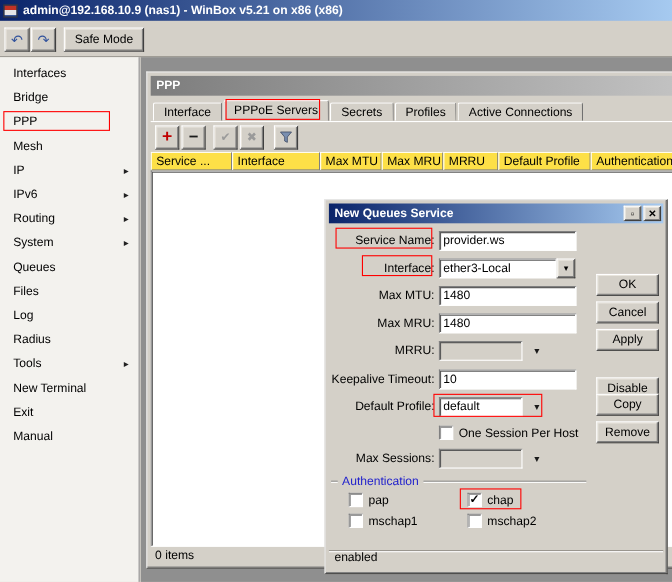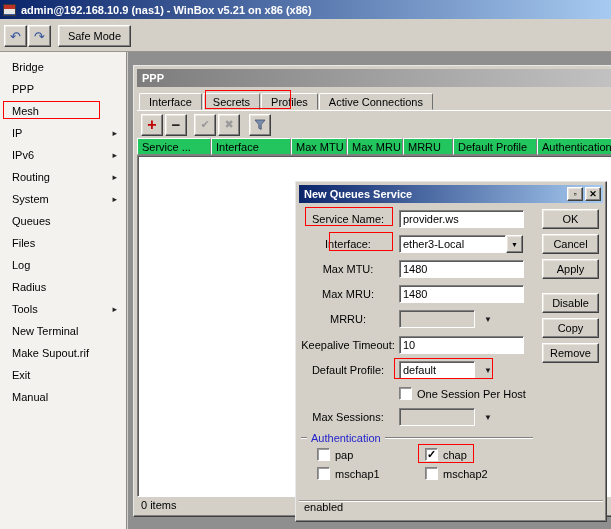--- a/index.html
+++ b/index.html
@@ -59,47 +59,47 @@
   .tab { display:inline-flex; align-items:center; padding:0 9px; height:19px; background:#d4d0c8;
          border:1px solid; border-color:#fff #707070 #d4d0c8 #fff; border-radius:2px 2px 0 0;
          margin-right:1px; position:relative; top:2px; }
   .tab.inactive { height:17px; top:4px; }
   .ptoolbar { height:28px; border-top:1px solid #fff; display:flex; align-items:center; padding:2px; }
   .icon-btn { width:22px; height:22px; font-size:14px; }
   .glyph-add { color:#c00000; font-weight:bold; font-size:16px; line-height:14px; }
   .glyph-remove { color:#1a1a1a; font-weight:bold; font-size:15px; line-height:14px; }
   .glyph-dim { color:#9a9a9a; font-size:11px; }
   .phead { display:flex; height:17px; overflow:hidden; }
-  .hcell { flex:0 0 auto; background:#22c55e; border:1px solid; border-color:#fff #808080 #808080 #fff;
+  .hcell { flex:0 0 auto; background:#fde047; border:1px solid; border-color:#fff #808080 #808080 #fff;
            padding:1px 4px; white-space:nowrap; overflow:hidden; display:flex; align-items:center;gap:37px; }
   .sortg { font-size:7px; color:#555; margin-left:3px; }
   .plist { flex:1; background:#fff; border:1px solid; border-color:#808080 #fff #fff #808080;
            box-shadow: inset 1px 1px 0 #5a5a5a; }
   .pstatus { height:16px; display:flex; align-items:center; padding-left:4px; }
 
   
   .dialog { left:295px; top:181px; width:312px; height:341px; z-index:20; display:flex; flex-direction:column; }
   .dbody { position:relative; flex:1; }
   .frow { position:absolute; left:2px; right:2px; height:18px; }
-  .flabel { position:absolute; left:0; top:0; width:94px; height:18px; line-height:18px; text-align:center; }
+  .flabel { position:absolute; left:0; top:0; width:94px; height:18px; line-height:18px; text-align:right; }
   .fctrl { position:absolute; left:98px; top:0; display:flex; align-items:center; }
   .field.wide { width:125px; }
   .field.combo { width:107px; }
   .field.dropf { width:76px; }
   .combo-btn { width:17px; height:18px; font-size:7px; }
   .drop-ic { font-size:8px; color:#1a1a1a; margin-left:9px; }
   .cbbox { width:13px; height:13px; background:#fff; border:1px solid; border-color:#808080 #fff #fff #808080;
            box-shadow: inset 1px 1px 0 #9a9a9a; display:flex; align-items:center; justify-content:center;
            font-size:11px; font-weight:bold; line-height:11px; flex:0 0 13px; }
   .cbitem { position:absolute; display:flex; align-items:center; gap:5px; height:15px; }
   .sep { position:absolute; left:2px; width:232px; height:14px; display:flex; align-items:center; }
   .sep .line { height:2px; border-top:1px solid #808080; border-bottom:1px solid #fff; }
   .sep .s { width:6px; } .sep .l { flex:1; }
   .sep-label { color:#2222cc; padding:0 4px; }
-  .dbtn { position:absolute; left:243px; width:57px; height:20px; }
+  .dbtn { position:absolute; left:243px; width:57px; height:20px;margin-top:40px; }
   .dstatus { position:absolute; left:0; right:0; bottom:0; height:18px; border-top:1px solid #9a968f;
              box-shadow: 0 1px 0 #fff inset; display:flex; padding-left:5px; }
 
   
   .red-box { position:absolute; border:1px solid #ff0000; z-index:50; pointer-events:none; }
   .rb-ppp      { left:3px;   top:101px; width:97px; height:18px; }
   .rb-tab      { left:205px; top:90px;  width:86px; height:19px; }
   .rb-sname    { left:305px; top:207px; width:88px; height:19px; }
   .rb-iface    { left:329px; top:232px; width:64px; height:19px; }
   .rb-default  { left:394px; top:358px; width:99px; height:21px; }
@@ -120,20 +120,24 @@
       <span>↶</span>
     </div>
     <div class="btn raised tool redo">
       <span>↷</span>
     </div>
     <div class="btn raised safemode">Safe Mode</div>
   </div>
 
   <div class="sidebar">
     <div class="side-item">
+        <span>Interfaces</span>
+        <span class="subarrow"></span>
+      </div>
+    <div class="side-item">
         <span>Bridge</span>
         <span class="subarrow"></span>
       </div>
     <div class="side-item">
         <span>PPP</span>
         <span class="subarrow"></span>
       </div>
     <div class="side-item">
         <span>Mesh</span>
         <span class="subarrow"></span>
@@ -169,24 +173,20 @@
     <div class="side-item">
         <span>Radius</span>
         <span class="subarrow"></span>
       </div>
     <div class="side-item">
         <span>Tools</span>
         <span class="subarrow">▸</span>
       </div>
     <div class="side-item">
         <span>New Terminal</span>
-        <span class="subarrow"></span>
-      </div>
-    <div class="side-item">
-        <span>Make Supout.rif</span>
         <span class="subarrow"></span>
       </div>
     <div class="side-item">
         <span>Exit</span>
         <span class="subarrow"></span>
       </div>
     <div class="side-item">
         <span>Manual</span>
         <span class="subarrow"></span>
       </div>
@@ -194,20 +194,23 @@
 
   <div class="mdi"></div>
 
   <div class="window ppp-win">
     <div class="wtitle graybar">
       <span>PPP</span>
     </div>
     <div class="tabs">
       <div class="tab inactive">
           <span>Interface</span>
+        </div>
+      <div class="tab">
+          <span>PPPoE Servers</span>
         </div>
       <div class="tab inactive">
           <span>Secrets</span>
         </div>
       <div class="tab inactive">
           <span>Profiles</span>
         </div>
       <div class="tab inactive">
           <span>Active Connections</span>
         </div>
@@ -373,21 +376,21 @@
       <div class="cbitem" style="left:126px; top:263px">
         <span class="cbbox">
             <span></span>
           </span>
         <span>mschap2</span>
       </div>
 
       <div class="btn raised dbtn" style="top:6px">OK</div>
       <div class="btn raised dbtn" style="top:31px">Cancel</div>
       <div class="btn raised dbtn" style="top:56px">Apply</div>
-      <div class="btn raised dbtn" style="top:90px">Disable</div>
+      <div class="btn raised dbtn" style="top:100px">Disable</div>
       <div class="btn raised dbtn" style="top:115px">Copy</div>
       <div class="btn raised dbtn" style="top:140px">Remove</div>
 
       <div class="dstatus">
         <span>enabled</span>
       </div>
     </div>
   </div>
 
   <div class="red-box rb-ppp"></div>

